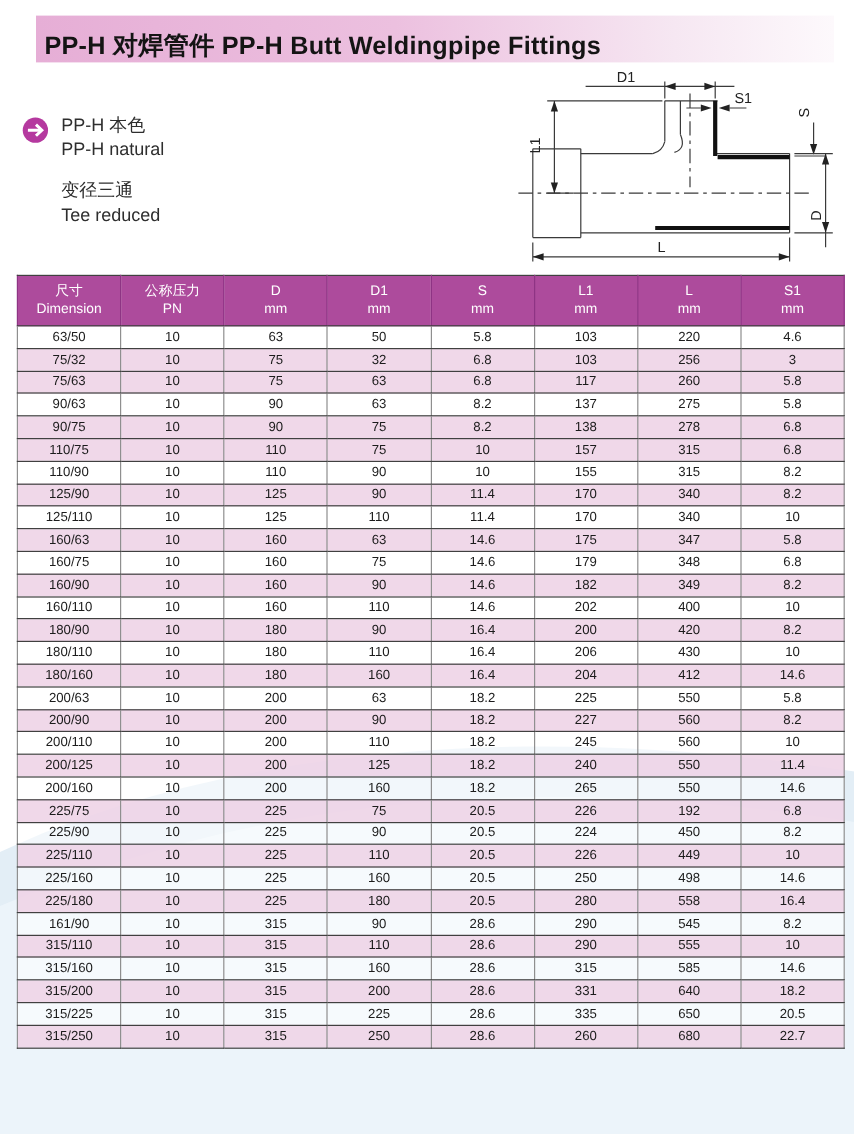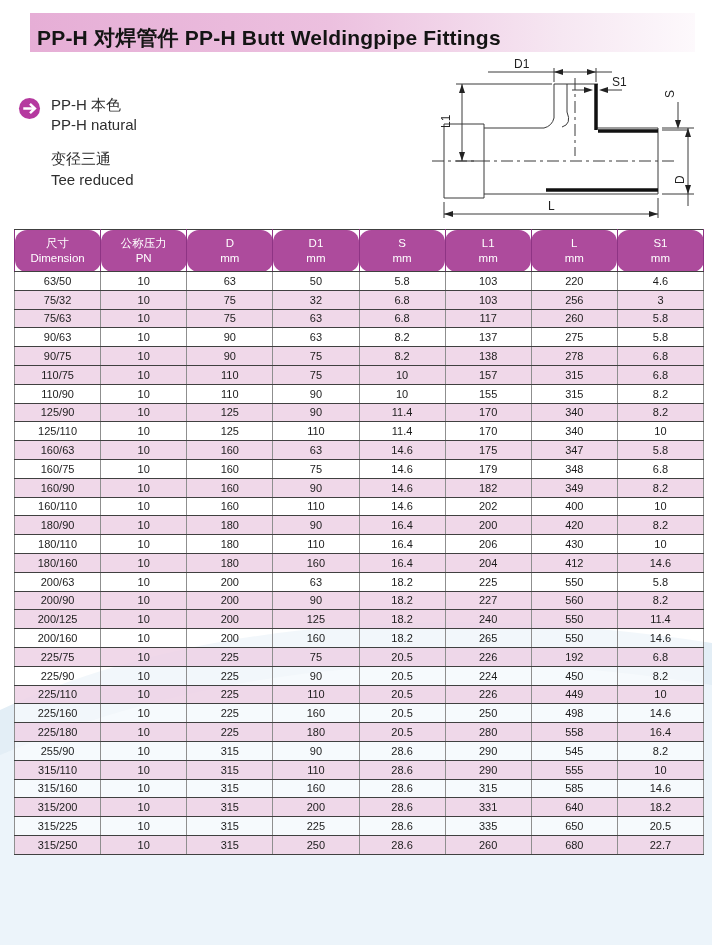--- a/index.html
+++ b/index.html
@@ -41,21 +41,21 @@
   }
   .spec-table th, .spec-table td {
     border:1px solid #8f8f8f;
     border-top:1px solid #404040; border-bottom:1px solid #404040;
     text-align:center; vertical-align:middle;
   }
   .spec-table thead th {
     background:#ad4b9c; color:#ffffff; font-weight:400;
     height:42px; line-height:15px; font-size:11.5px;
     border-left:1px solid #8e3484; border-right:1px solid #8e3484;
-    border-top:1px solid #404040; border-bottom:1px solid #404040;border-radius:12px;
+    border-top:1px solid #404040; border-bottom:1px solid #404040;
   }
   .spec-table tbody td {
     height:18.8px; background:rgba(255,255,255,0.55); color:#1c1c1c;
   }
   .spec-table tbody tr.alt td { background:rgba(239,213,231,0.93); }
   .spec-table { border:1px solid #404040; }
 </style>
 </head>
 <body>
 
@@ -346,20 +346,30 @@
       <tr class="alt">
         <td>200/90</td>
         <td>10</td>
         <td>200</td>
         <td>90</td>
         <td>18.2</td>
         <td>227</td>
         <td>560</td>
         <td>8.2</td>
       </tr>
+      <tr>
+        <td>200/110</td>
+        <td>10</td>
+        <td>200</td>
+        <td>110</td>
+        <td>18.2</td>
+        <td>245</td>
+        <td>560</td>
+        <td>10</td>
+      </tr>
       <tr class="alt">
         <td>200/125</td>
         <td>10</td>
         <td>200</td>
         <td>125</td>
         <td>18.2</td>
         <td>240</td>
         <td>550</td>
         <td>11.4</td>
       </tr>
@@ -417,21 +427,21 @@
         <td>225/180</td>
         <td>10</td>
         <td>225</td>
         <td>180</td>
         <td>20.5</td>
         <td>280</td>
         <td>558</td>
         <td>16.4</td>
       </tr>
       <tr>
-        <td>255/90</td>
+        <td>161/90</td>
         <td>10</td>
         <td>315</td>
         <td>90</td>
         <td>28.6</td>
         <td>290</td>
         <td>545</td>
         <td>8.2</td>
       </tr>
       <tr class="alt">
         <td>315/110</td>

